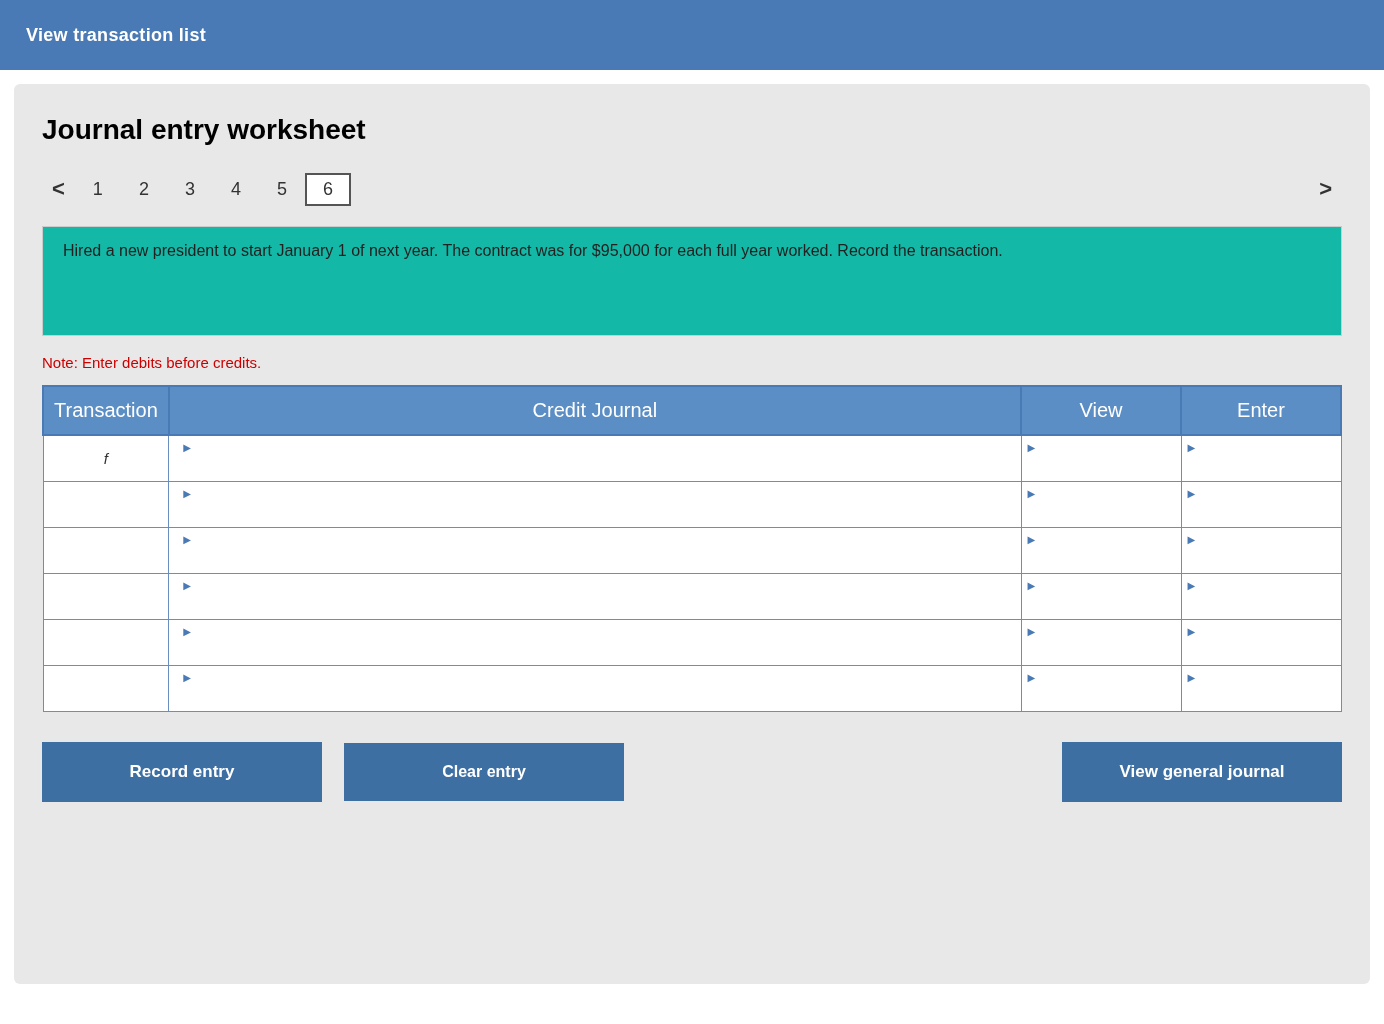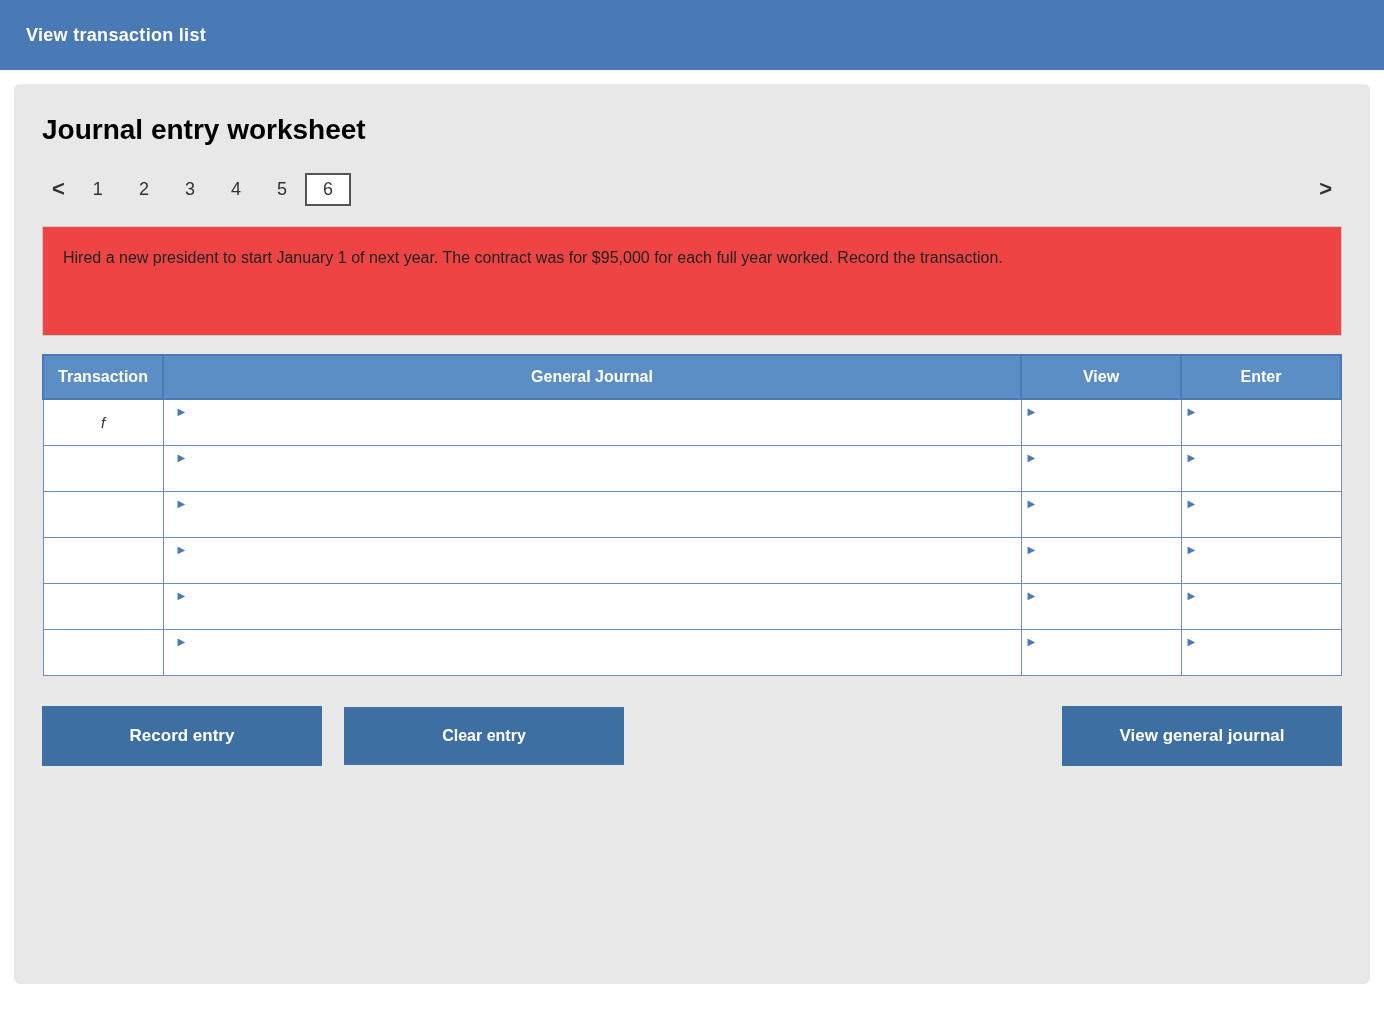--- a/index.html
+++ b/index.html
@@ -77,23 +77,23 @@
     }
 
     .page-number.active {
       border: 2px solid #555;
       background: #fff;
       font-weight: normal;
       padding: 4px 16px;
     }
 
     .description-box {
-      background: #ef4444;
+      background: #14b8a6;
       border: 1px solid #ccc;
-      padding: 18px 20px;
+      padding: 11px 20px;
       margin-bottom: 18px;
       min-height: 110px;
       font-size: 16px;
       line-height: 1.6;
       color: #222;
     }
 
     .note-text {
       color: #cc0000;
       font-size: 15px;
@@ -102,22 +102,22 @@
 
     .journal-table {
       width: 100%;
       border-collapse: collapse;
       margin-bottom: 30px;
     }
 
     .journal-table thead tr th {
       background: #5b8ec4;
       color: white;
-      font-weight: bold;
-      font-size: 16px;
+      font-weight: normal;
+      font-size: 20px;
       padding: 12px 10px;
       border: 2px solid #4a7ab5;
       text-align: center;
     }
 
     .journal-table thead tr th.transaction-col {
       width: 120px;
     }
 
     .journal-table thead tr th.general-journal-col {
@@ -239,26 +239,27 @@
     <button class="page-number">3</button>
     <button class="page-number">4</button>
     <button class="page-number">5</button>
     <button class="page-number active">6</button>
 
     <button class="page-arrow right-arrow">&gt;</button>
   </div>
 
   <div class="description-box">Hired a new president to start January 1 of next year. The contract was for $95,000 for each full year worked. Record the transaction.</div>
 
+  <div class="note-text">Note: Enter debits before credits.</div>
 
   <table class="journal-table">
     <thead>
       <tr>
         <th class="transaction-col">Transaction</th>
-        <th class="general-journal-col">General Journal</th>
+        <th class="general-journal-col">Credit Journal</th>
         <th class="debit-col">View</th>
         <th class="credit-col">Enter</th>
       </tr>
     </thead>
     <tbody>
       <tr>
         <td class="transaction-cell">f</td>
         <td class="general-journal-cell">
           <input type="text" style="">
         </td>

